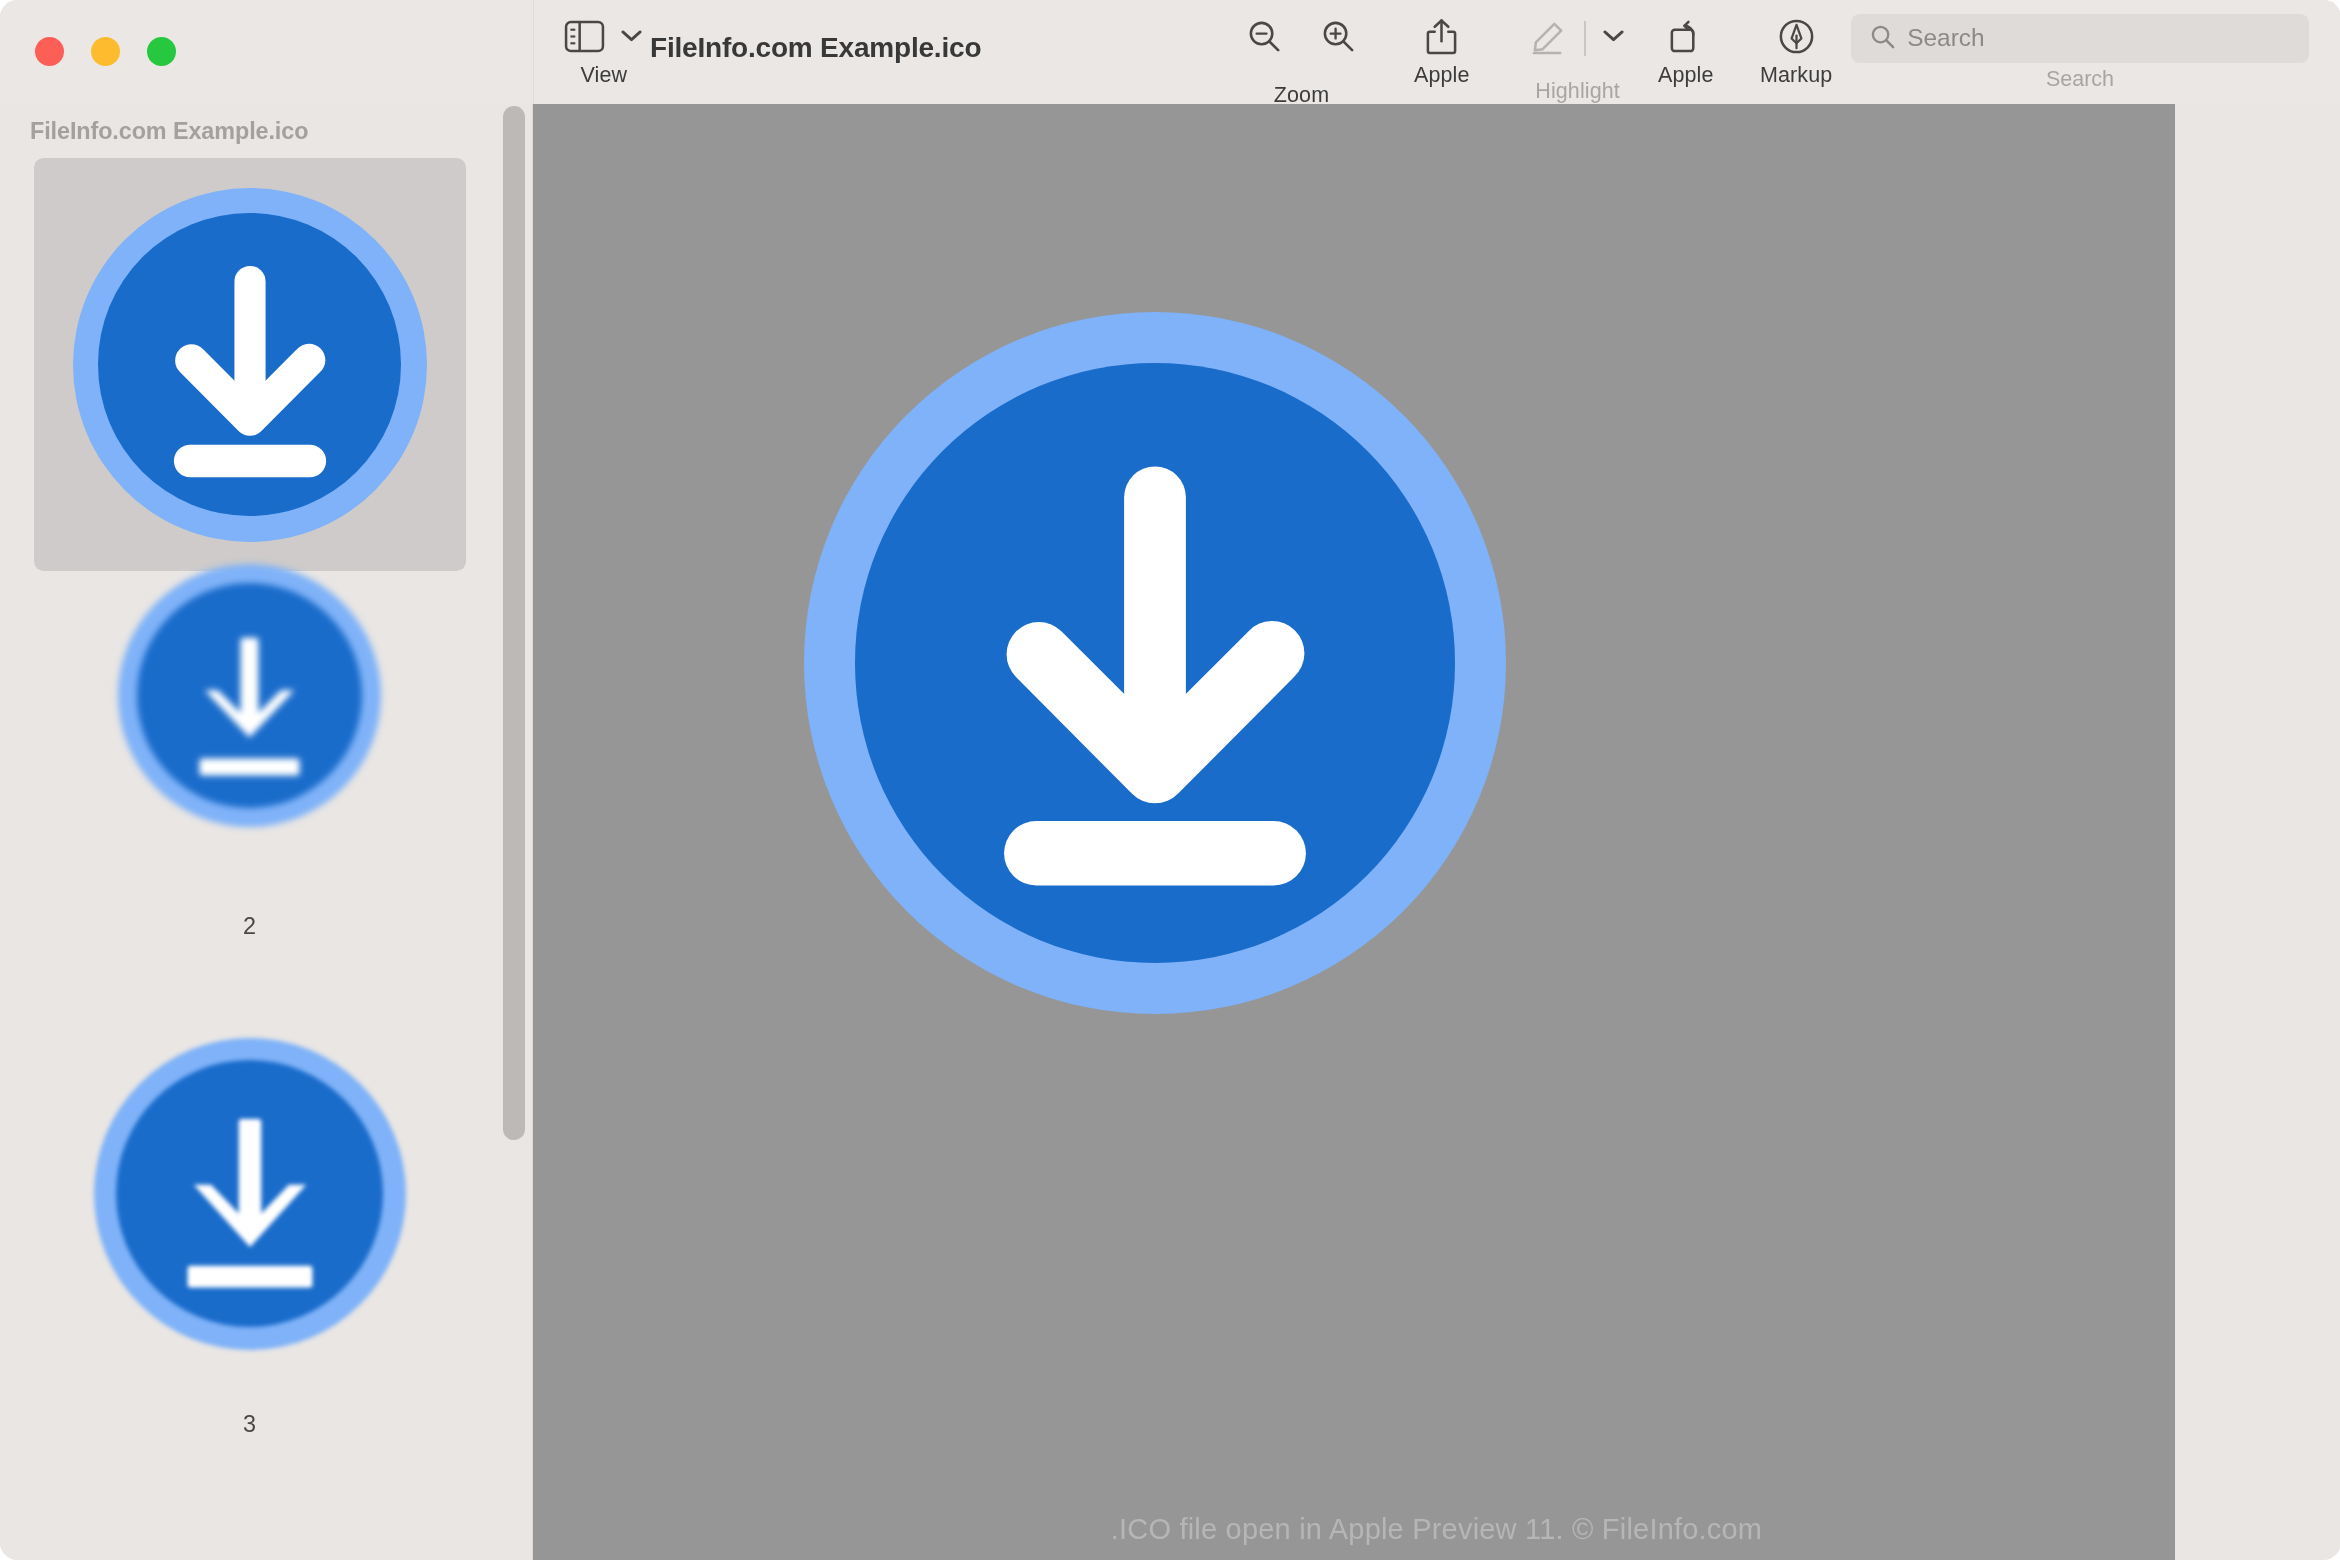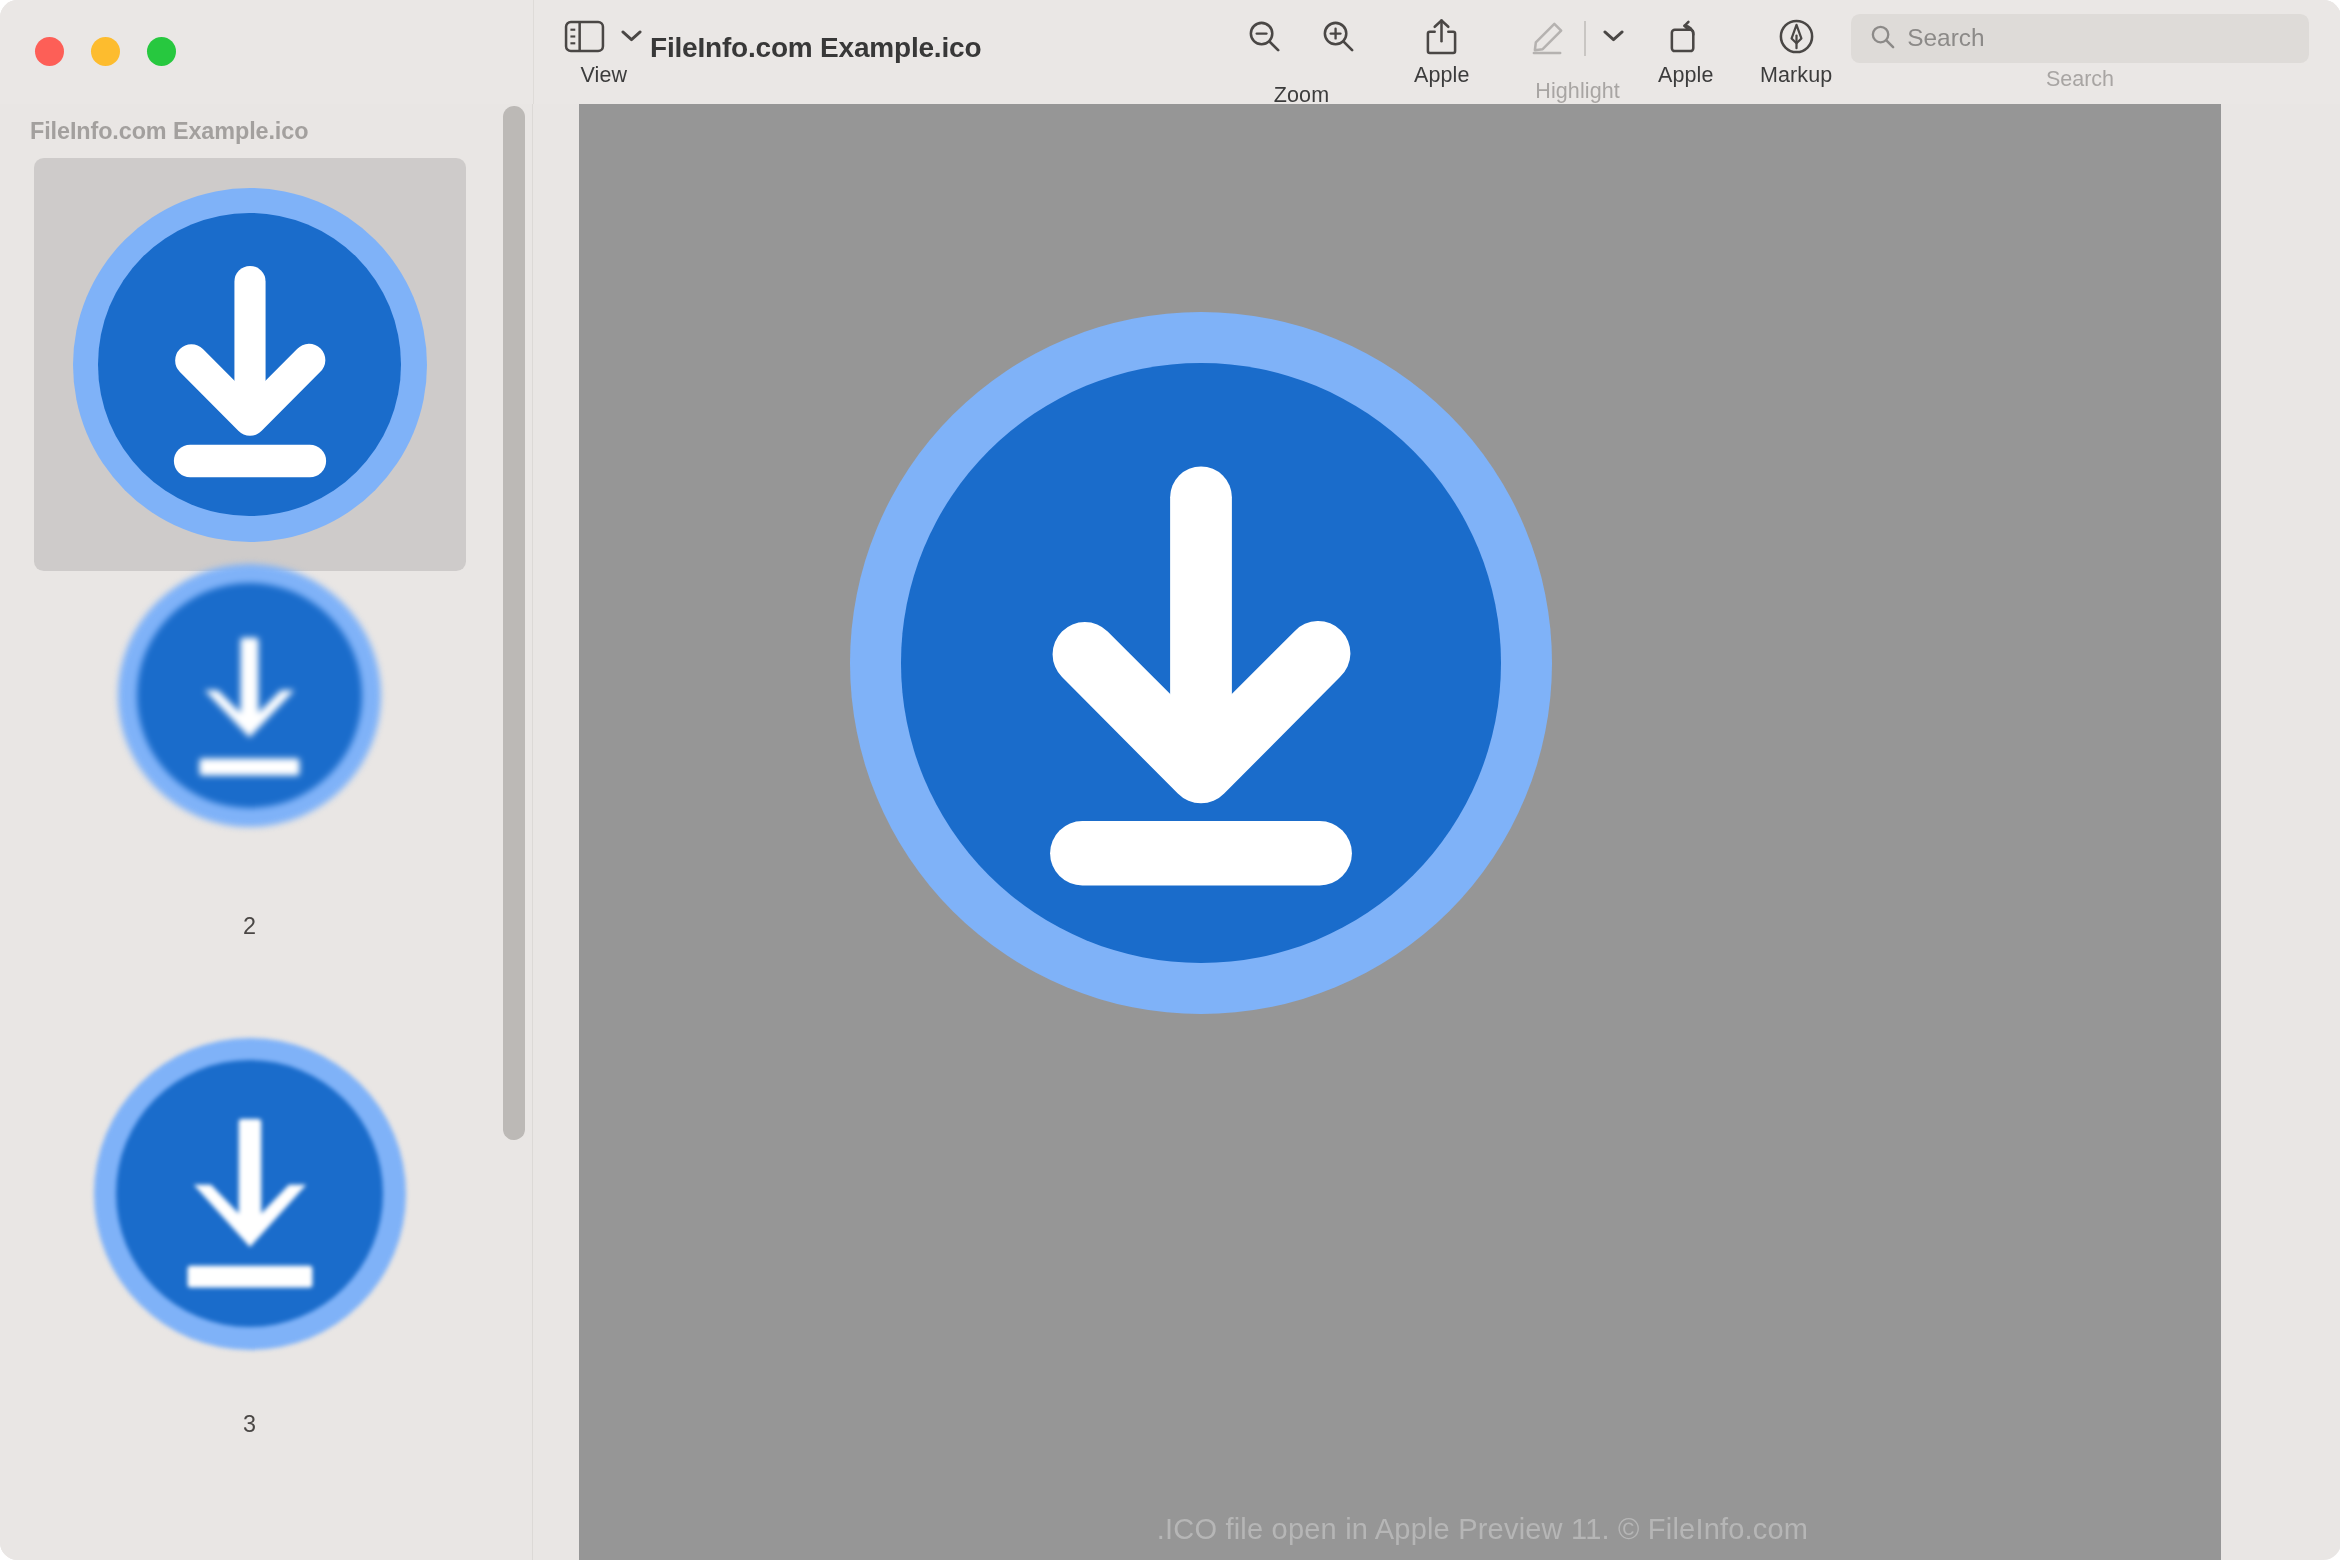--- a/index.html
+++ b/index.html
@@ -215,21 +215,20 @@
 
   
   #canvas {
     position: absolute;
     left: 533px; top: 104px;
     width: 1642px;
     height: 1456px;
     background: #969696;
     z-index: 10;
     overflow: hidden;
-    margin-left: 46px;
   }
   #canvas-image {
     position: absolute;
     left: 271px; top: 208px;
     width: 702px; height: 702px;
   }
   #watermark {
     position: absolute;
     left: 0; bottom: 13.7px;
     width: 1807px;

